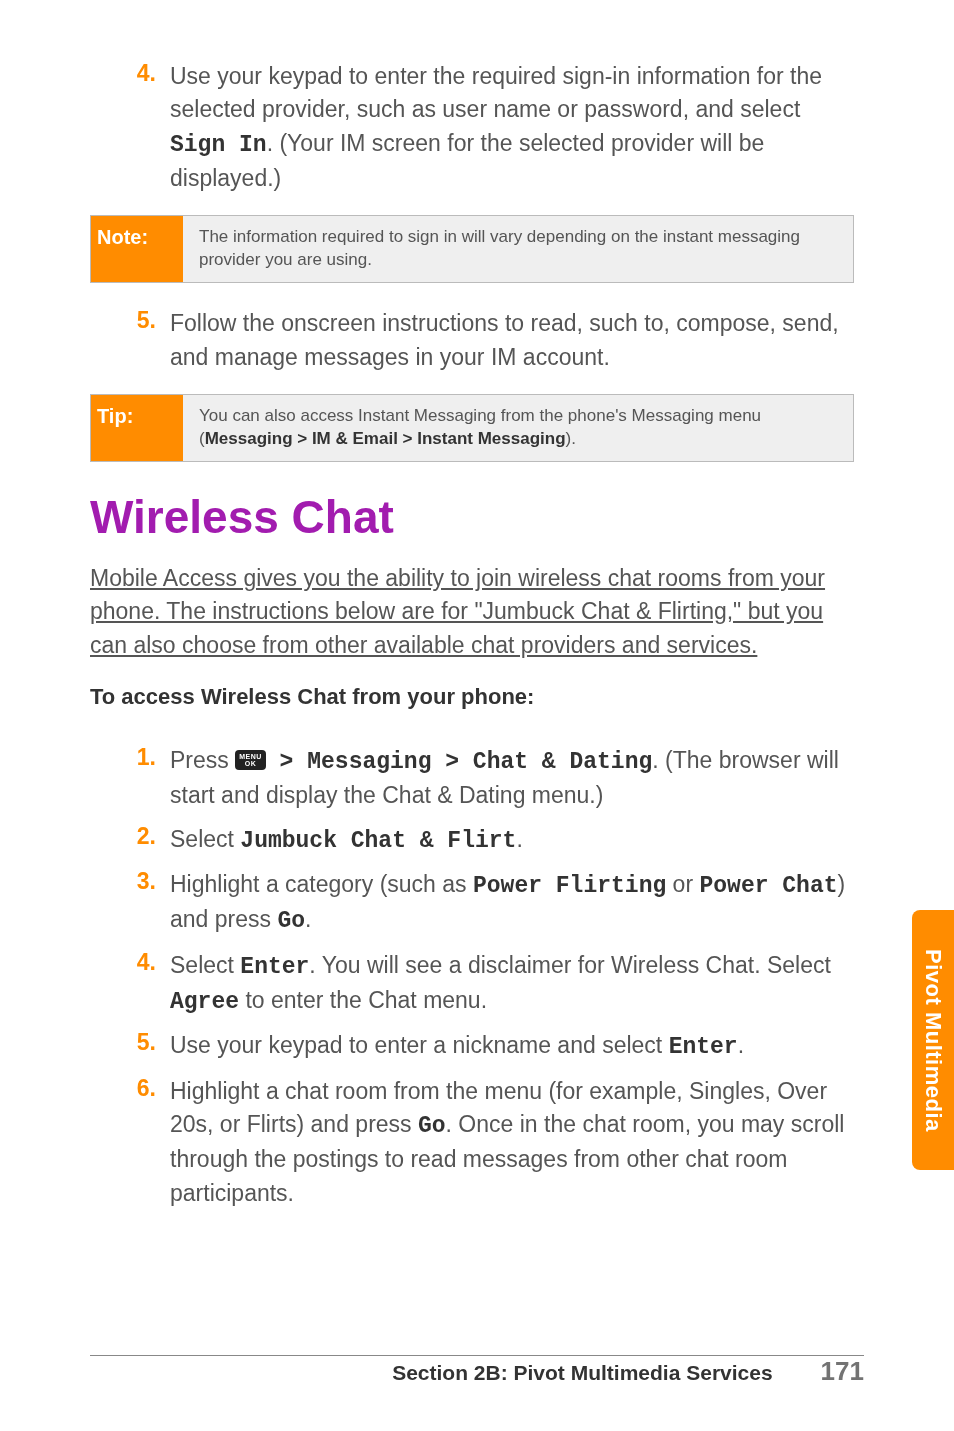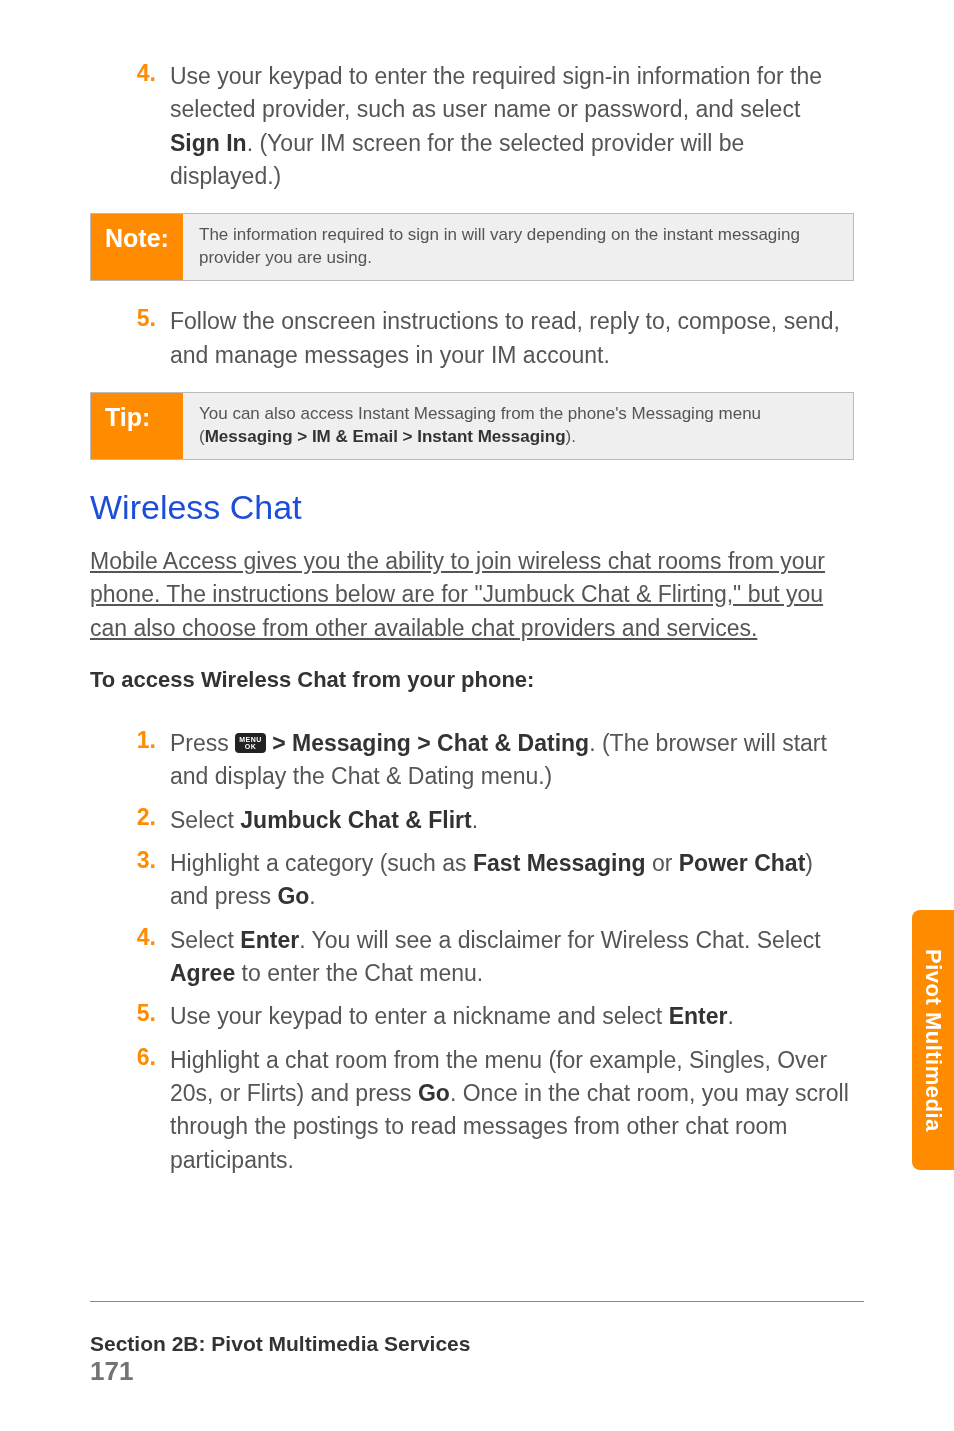--- a/index.html
+++ b/index.html
@@ -27,50 +27,50 @@
     flex-shrink: 0;
     text-align: right;
     padding-right: 14px;
   }
   .ol-body {
     font-size: 23px;
     line-height: 1.45;
     color: #555;
     flex: 1;
   }
-  .ol-body b, .ol-body strong { color: #333; font-weight: bold; }
+  .ol-body b, .ol-body strong { color: #333; font-weight: bold; font-family: Liberation Mono, monospace; }
   .callout {
     display: flex;
     border: 1px solid #bbb;
     margin: 20px 0 24px 0;
   }
   .callout-label {
     background: #ff8c00;
     color: #fff;
     font-weight: bold;
-    font-size: 25px;
-    padding: 10px 14px;
+    font-size: 20px;
+    padding: 10px 6px;
     width: 92px;
     flex-shrink: 0;
     display: flex;
     align-items: flex-start;
   }
   .callout-body {
     background: #efefef;
     color: #555;
     font-size: 17px;
     line-height: 1.35;
     padding: 10px 16px;
     flex: 1;
   }
   .callout-body b { color: #333; }
   h2.section-heading {
-    font-size: 34px;
-    font-weight: normal;
-    color: #1d4ed8;
+    font-size: 46px;
+    font-weight: bold;
+    color: #a21caf;
     margin: 28px 0 18px 0;
   }
   p.body-para {
     font-size: 23px;
     line-height: 1.45;
     color: #555;
     margin-bottom: 22px;
     text-decoration: underline;
   }
   p.sub-heading {
@@ -114,25 +114,24 @@
     font-weight: bold;
     font-size: 22px;
     letter-spacing: 0.5px;
   }
   .footer {
     position: absolute;
     bottom: 44px;
     left: 90px;
     right: 90px;
     border-top: 1px solid #888;
-    padding-top: 30px;
+    padding-top: 0;
     display: flex;
     justify-content: flex-end;
     align-items: baseline;
-    flex-direction: column;
   }
   .footer-title {
     font-weight: bold;
     font-size: 21px;
     color: #333;
     margin-right: 48px;
   }
   .footer-page {
     font-weight: bold;
     font-size: 26px;
@@ -156,21 +155,21 @@
   </div>
 
   <div class="callout">
     <div class="callout-label">Note:</div>
     <div class="callout-body">The information required to sign in will vary depending on the instant messaging provider you are using.</div>
   </div>
 
   <div class="ol-list">
     <div class="ol-item">
       <div class="ol-num">5.</div>
-      <div class="ol-body">Follow the onscreen instructions to read, reply to, compose, send, and manage messages in your IM account.</div>
+      <div class="ol-body">Follow the onscreen instructions to read, such to, compose, send, and manage messages in your IM account.</div>
     </div>
   </div>
 
   <div class="callout">
     <div class="callout-label">Tip:</div>
     <div class="callout-body">
       <span>You can also access Instant Messaging from the phone's Messaging menu (</span><b>Messaging &gt; IM &amp; Email &gt; Instant Messaging</b><span>).</span>
     </div>
   </div>
 
@@ -192,21 +191,21 @@
     <div class="ol-item">
       <div class="ol-num">2.</div>
       <div class="ol-body">
         <span>Select </span><b>Jumbuck Chat &amp; Flirt</b><span>.</span>
       </div>
     </div>
 
     <div class="ol-item">
       <div class="ol-num">3.</div>
       <div class="ol-body">
-        <span>Highlight a category (such as </span><b>Fast Messaging</b><span> or </span><b>Power Chat</b><span>) and press </span><b>Go</b><span>.</span>
+        <span>Highlight a category (such as </span><b>Power Flirting</b><span> or </span><b>Power Chat</b><span>) and press </span><b>Go</b><span>.</span>
       </div>
     </div>
 
     <div class="ol-item">
       <div class="ol-num">4.</div>
       <div class="ol-body">
         <span>Select </span><b>Enter</b><span>. You will see a disclaimer for Wireless Chat. Select </span><b>Agree</b><span> to enter the Chat menu.</span>
       </div>
     </div>
 

